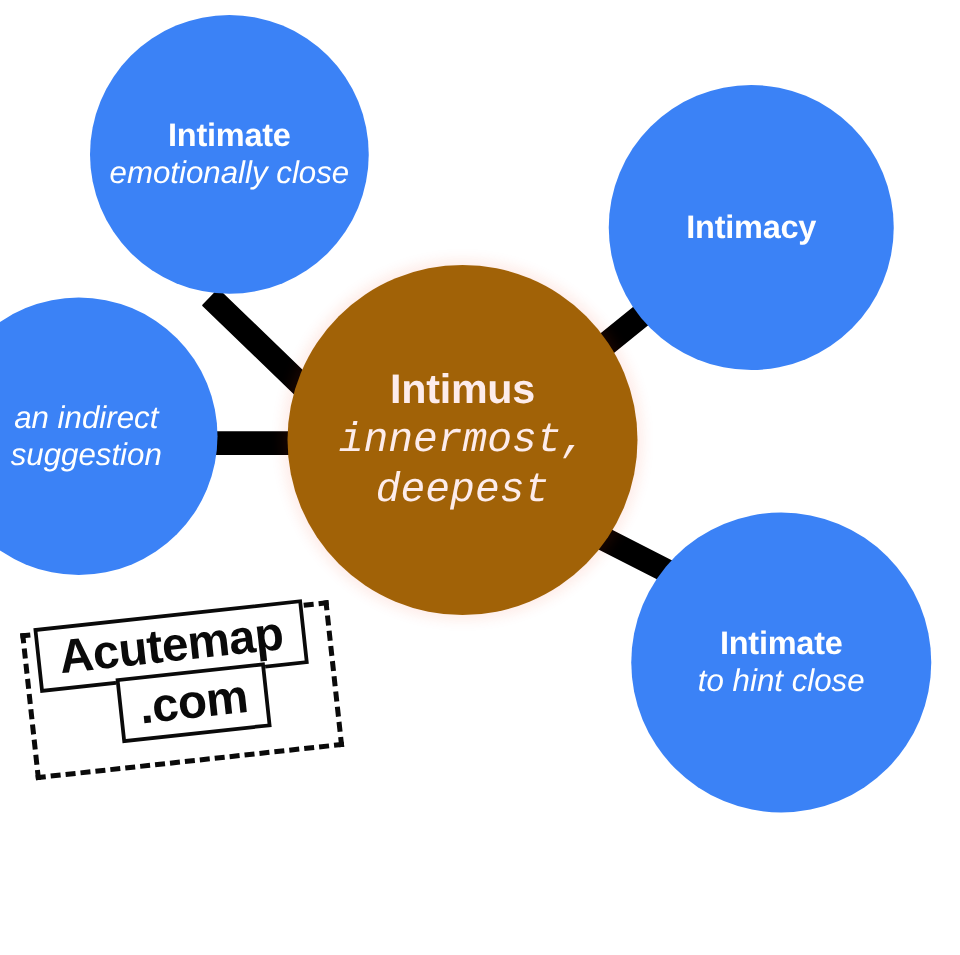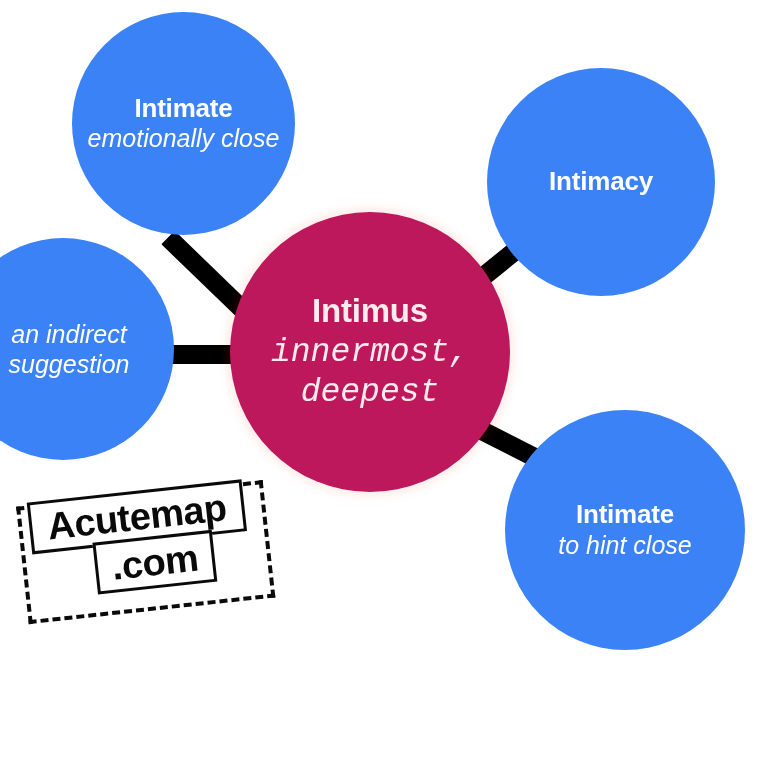--- a/index.html
+++ b/index.html
@@ -39,21 +39,21 @@
     border-radius: 50%;
     display: flex;
     flex-direction: column;
     align-items: center;
     justify-content: center;
     text-align: center;
     box-sizing: border-box;
     z-index: 2;
   }
   .node-center {
-    background: #be185d;
+    background: #a16207;
     z-index: 3;
     box-shadow: 0 0 10px 4px rgba(250, 59, 19, 0.10);
   }
   .node-branch {
     background: #3b82f6;
   }
   .node-title {
     color: #ffffff;
     font-weight: bold;
     line-height: 1.14;

